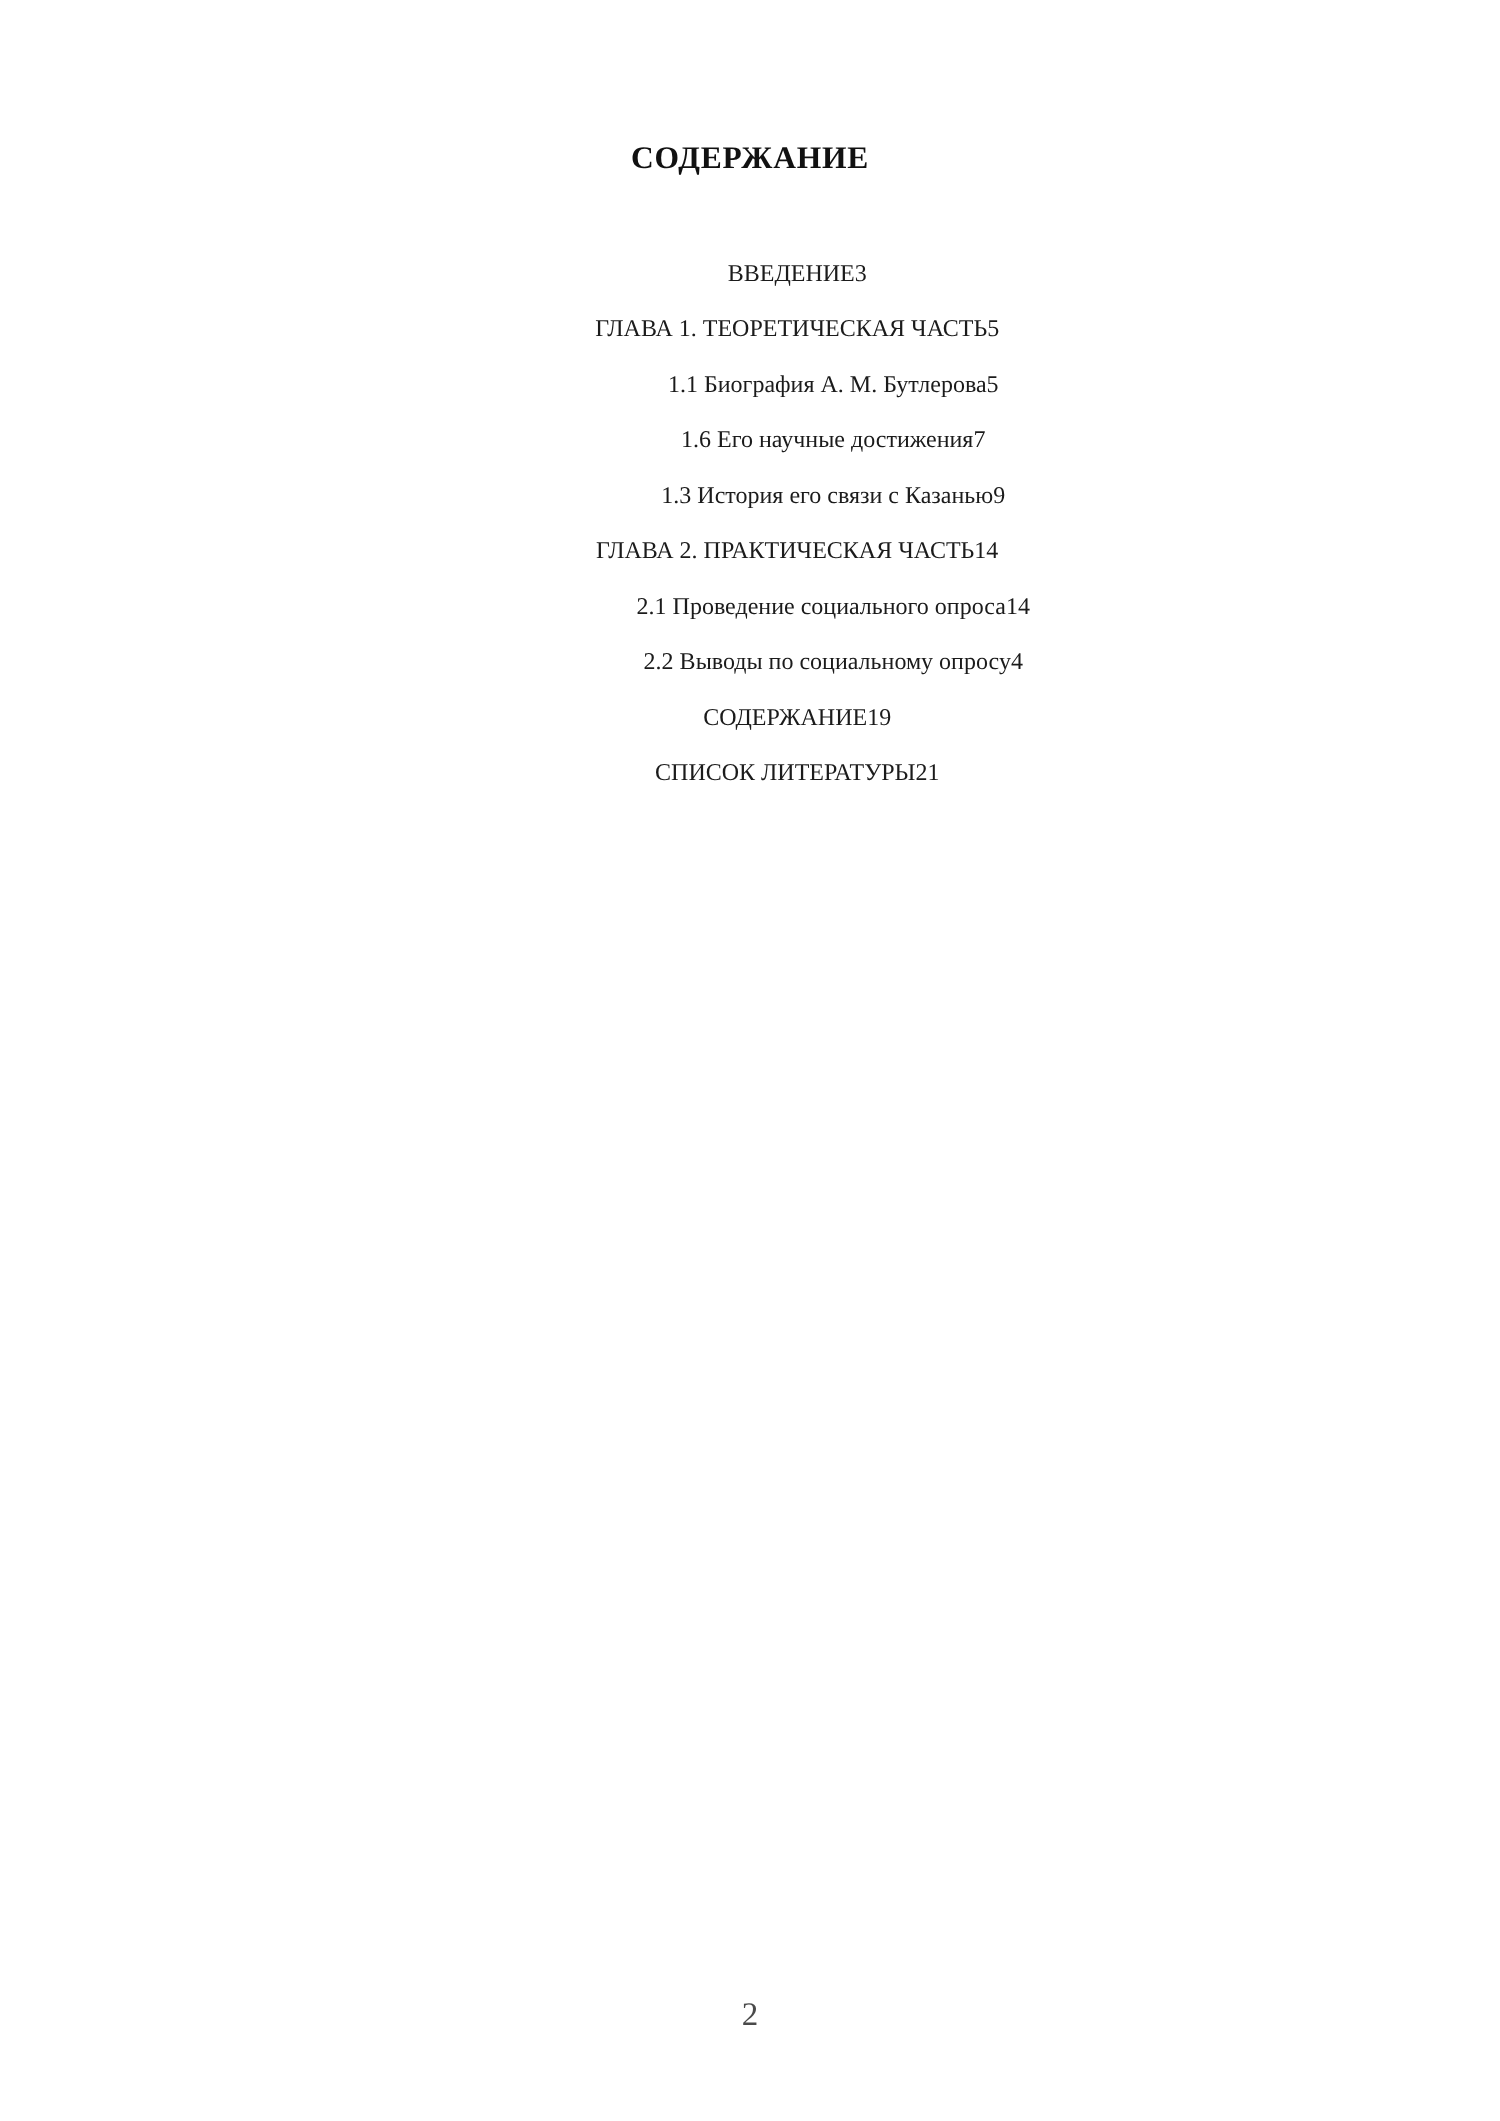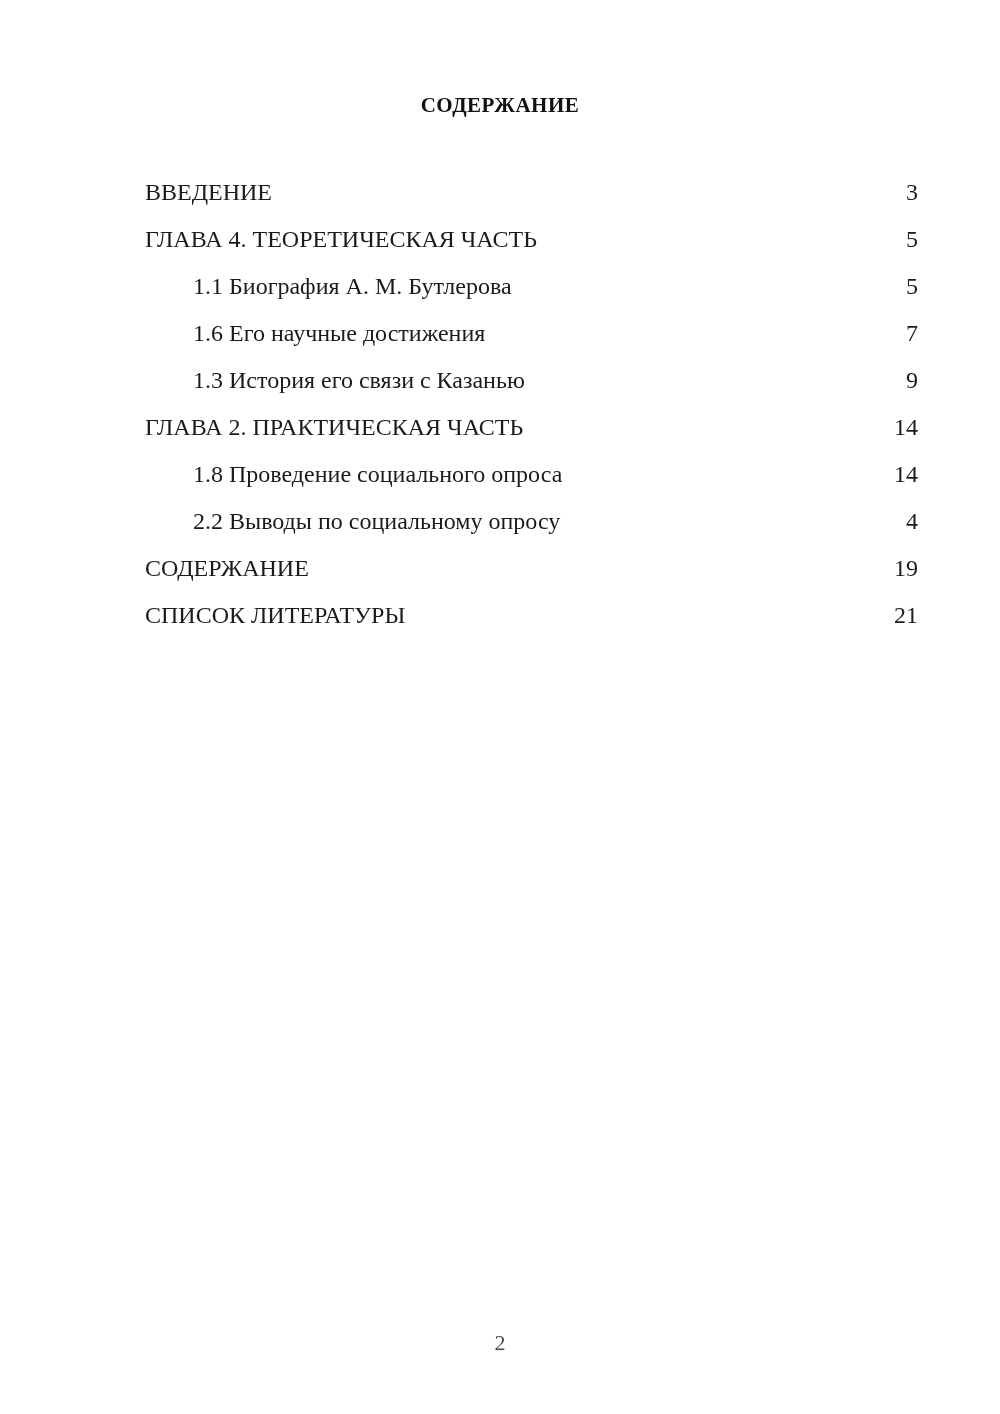--- a/index.html
+++ b/index.html
@@ -29,26 +29,25 @@
     color: #111111;
   }
   .toc {
     position: absolute;
     top: 164px;
     left: 145px;
     right: 82px;
   }
   .toc-row {
     display: flex;
-    justify-content: space-between;
+    justify-content: center;
     align-items: baseline;
     height: 37px;
-    font-size: 24px;
+    font-size: 16px;
     line-height: 37px;
-    margin-top: 10px;
   }
   .toc-row.level-1 .toc-label {
     padding-left: 48px;
   }
   .toc-label {
     white-space: nowrap;
   }
   .toc-page {
     white-space: nowrap;
     text-align: right;
@@ -71,21 +70,21 @@
   <div class="doc-title">СОДЕРЖАНИЕ</div>
 
   <div class="toc">
 
     <div class="toc-row level-0">
       <span class="toc-label">ВВЕДЕНИЕ</span>
       <span class="toc-page">3</span>
     </div>
 
     <div class="toc-row level-0">
-      <span class="toc-label">ГЛАВА 4. ТЕОРЕТИЧЕСКАЯ ЧАСТЬ</span>
+      <span class="toc-label">ГЛАВА 1. ТЕОРЕТИЧЕСКАЯ ЧАСТЬ</span>
       <span class="toc-page">5</span>
     </div>
 
     <div class="toc-row level-1">
       <span class="toc-label">1.1 Биография А. М. Бутлерова</span>
       <span class="toc-page">5</span>
     </div>
 
     <div class="toc-row level-1">
       <span class="toc-label">1.6 Его научные достижения</span>
@@ -97,21 +96,21 @@
       <span class="toc-page">9</span>
     </div>
 
 
     <div class="toc-row level-0">
       <span class="toc-label">ГЛАВА 2. ПРАКТИЧЕСКАЯ ЧАСТЬ</span>
       <span class="toc-page">14</span>
     </div>
 
     <div class="toc-row level-1">
-      <span class="toc-label">1.8 Проведение социального опроса</span>
+      <span class="toc-label">2.1 Проведение социального опроса</span>
       <span class="toc-page">14</span>
     </div>
 
     <div class="toc-row level-1">
       <span class="toc-label">2.2 Выводы по социальному опросу</span>
       <span class="toc-page">4</span>
     </div>
 
     <div class="toc-row level-0">
       <span class="toc-label">СОДЕРЖАНИЕ</span>

